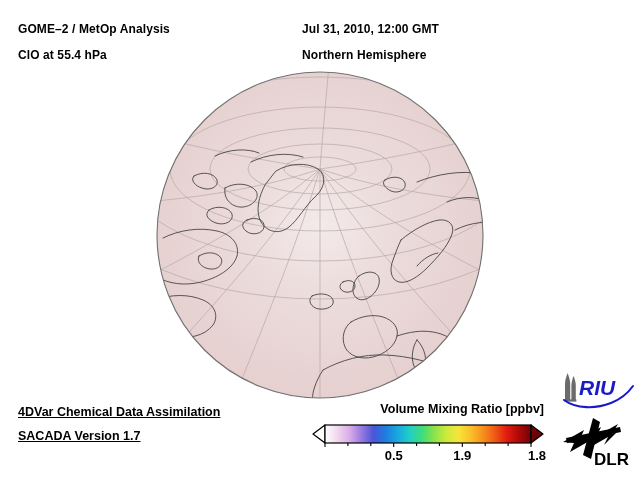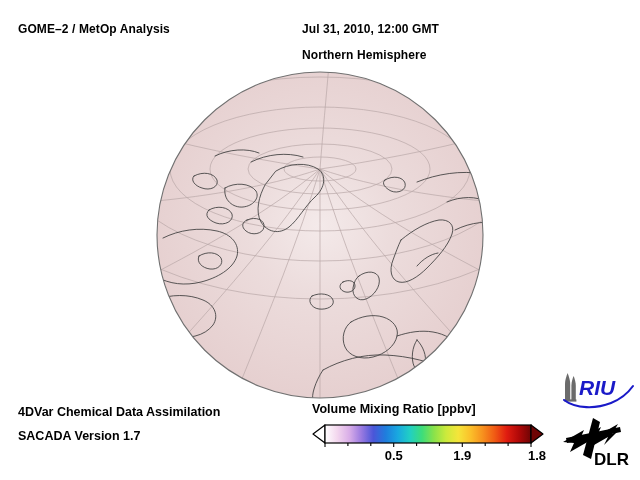--- a/index.html
+++ b/index.html
@@ -50,40 +50,41 @@
     width: 330px;
     height: 330px;
   }
 
   
   #footer-left {
     position: absolute;
     left: 18px;
     top: 400px;
     width: 290px;
+    text-decoration: underline;
   }
   .ftr-line {
     font-size: 12.5px;
     font-weight: bold;
     line-height: 24px;
     white-space: nowrap;
   }
 
   
   #colorbar-panel {
     position: absolute;
     left: 312px;
     top: 400px;
     width: 232px;
     height: 72px;
   }
   #colorbar-title {
     font-size: 12.5px;
     font-weight: bold;
-    text-align: left;
+    text-align: right;
     line-height: 18px;
     white-space: nowrap;
   }
   #colorbar-svg {
     display: block;
     margin-top: 5px;
     width: 232px;
     height: 24px;
   }
   #colorbar-ticklabels {
@@ -114,20 +115,21 @@
     top: 412px;
     width: 78px;
     height: 58px;
   }
 </style>
 </head>
 <body>
 
 <div id="header-left">
   <div class="hdr-line">GOME–2 / MetOp Analysis</div>
+  <div class="hdr-line">ClO at 55.4 hPa</div>
 </div>
 
 <div id="header-right">
   <div class="hdr-line">Jul 31, 2010, 12:00 GMT</div>
   <div class="hdr-line">Northern Hemisphere</div>
 </div>
 
 <div id="globe-panel">
   <svg id="globe-svg" viewBox="0 0 330 330" xmlns="http://www.w3.org/2000/svg">
     <defs>

